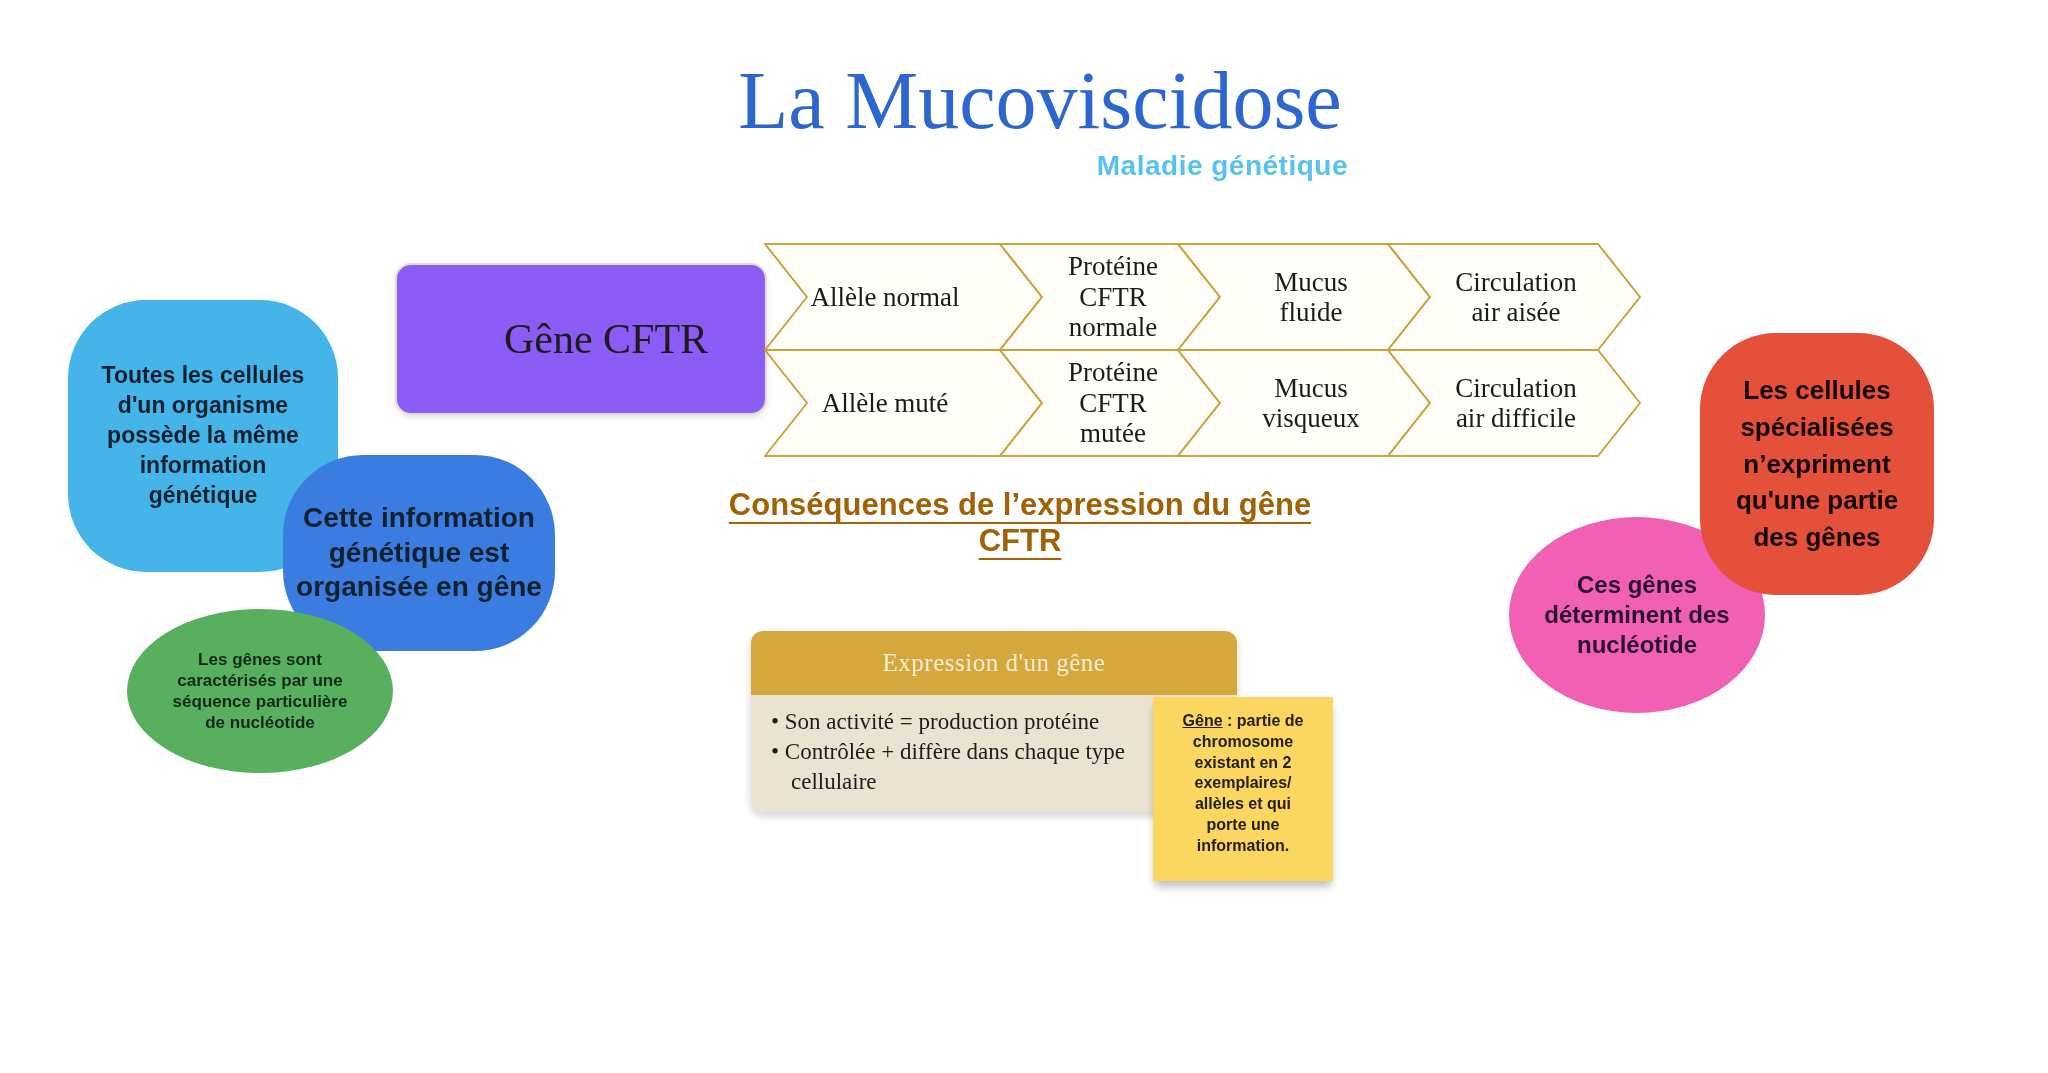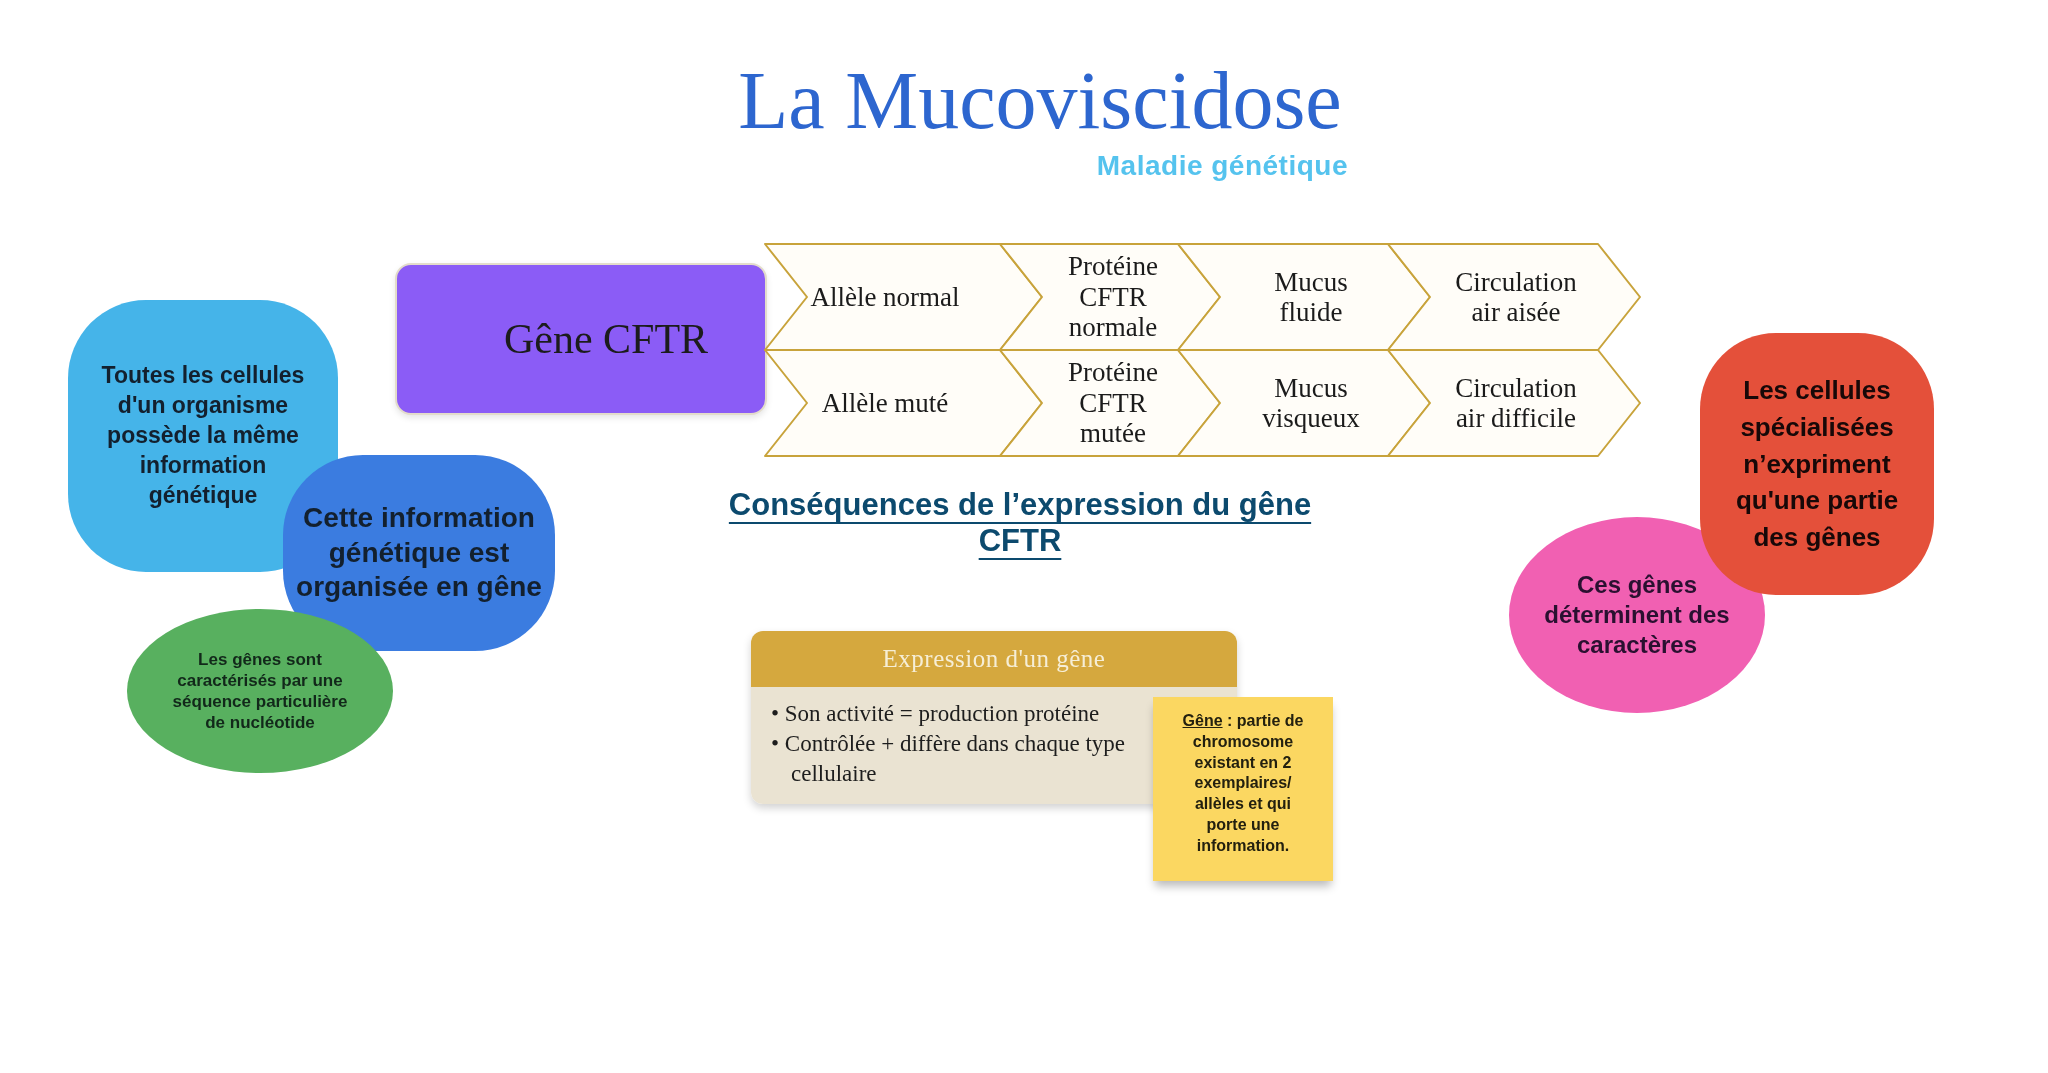--- a/index.html
+++ b/index.html
@@ -22,21 +22,21 @@
 
   
   .flow-svg{position:absolute;left:760px;top:240px;width:890px;height:220px;}
   .chev{fill:#fffdf8;stroke:#c8a33b;stroke-width:2;stroke-linejoin:round;}
   .chev-label{position:absolute;height:102px;display:flex;align-items:center;justify-content:center;
               text-align:center;font-family:"Liberation Serif","DejaVu Serif",serif;
               font-size:27px;line-height:1.13;color:#1b1b1b;white-space:pre-line;}
 
   
   .heading{position:absolute;left:685px;top:487px;width:670px;text-align:center;
-           font-size:31px;font-weight:bold;color:#0c4a6e;
+           font-size:31px;font-weight:bold;color:#a16207;
            text-decoration:underline;text-underline-offset:7px;text-decoration-thickness:2px;}
 
   
   .bubble{position:absolute;display:flex;align-items:center;justify-content:center;
           text-align:center;font-weight:bold;white-space:pre-line;color:#13202e;}
   .b-allcells{left:68px;top:300px;width:270px;height:272px;background:#45b4e9;
               border-radius:78px;font-size:23px;line-height:1.3;}
   .b-infogene{left:283px;top:455px;width:272px;height:196px;background:#3b7ce0;
               border-radius:80px;font-size:28px;line-height:1.24;}
   .b-sequence{left:127px;top:609px;width:266px;height:164px;background:#58b05f;
@@ -44,21 +44,21 @@
   .b-characters{left:1509px;top:517px;width:256px;height:196px;background:#f160b2;
                 border-radius:50%;font-size:24px;line-height:1.26;color:#2a1030;}
   .b-specialized{left:1700px;top:333px;width:234px;height:262px;background:#e4503a;
                  border-radius:76px;font-size:26px;line-height:1.42;color:#170808;}
   .b-variations{left:1737px;top:588px;width:246px;height:172px;background:#f0a85c;
                 border-radius:50%;font-size:17px;line-height:1.3;color:#241405;}
 
   
   .expr{position:absolute;left:751px;top:631px;width:486px;border-radius:12px;
         overflow:hidden;box-shadow:0 4px 8px rgba(0,0,0,.18);}
-  .expr-header{height:56px;background:#d5a83e;display:flex;align-items:center;justify-content:center;
+  .expr-header{height:64px;background:#d5a83e;display:flex;align-items:center;justify-content:center;
                font-family:"Liberation Serif","DejaVu Serif",serif;font-size:25px;
                color:#f6eed6;letter-spacing:.5px;}
   .expr-body{height:117px;background:#eae3d2;padding:12px 14px 0 20px;box-sizing:border-box;
              font-family:"Liberation Serif","DejaVu Serif",serif;font-size:23px;
              color:#1d1d1d;line-height:1.3;}
   .bullet{padding-left:20px;text-indent:-20px;white-space:pre-line;}
   .bullet::before{content:"• ";}
 
   
   .sticky{position:absolute;left:1153px;top:697px;width:180px;height:184px;background:#fbd761;
@@ -134,20 +134,20 @@
   <div class="sticky"><span class="term">Gêne</span><span> : partie de
 chromosome
 existant en 2
 exemplaires/
 allèles et qui
 porte une
 information.</span></div>
 
   <div class="bubble b-characters">Ces gênes
 déterminent des
-caractères</div>
+nucléotide</div>
   <div class="bubble b-specialized">Les cellules
 spécialisées
 n’expriment
 qu'une partie
 des gênes</div>
 
 </div>
 
 </body></html>

